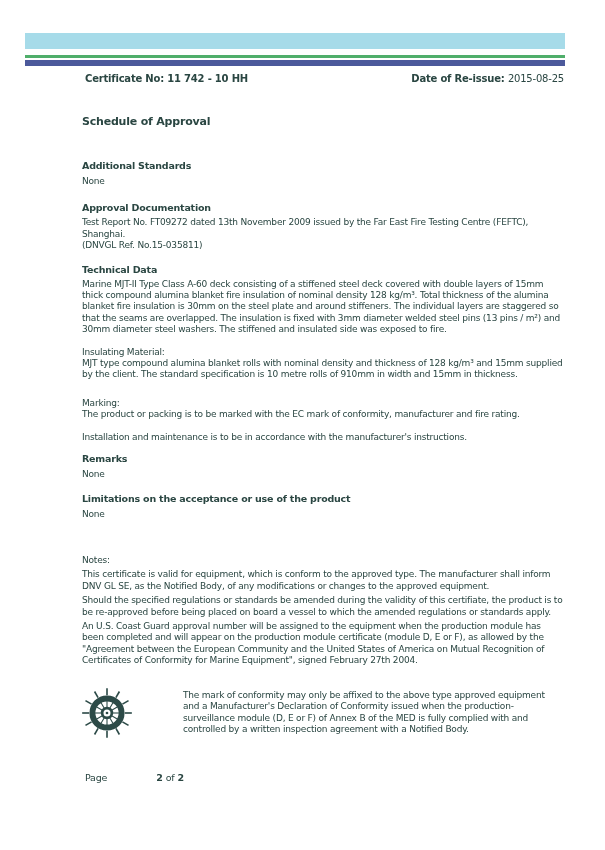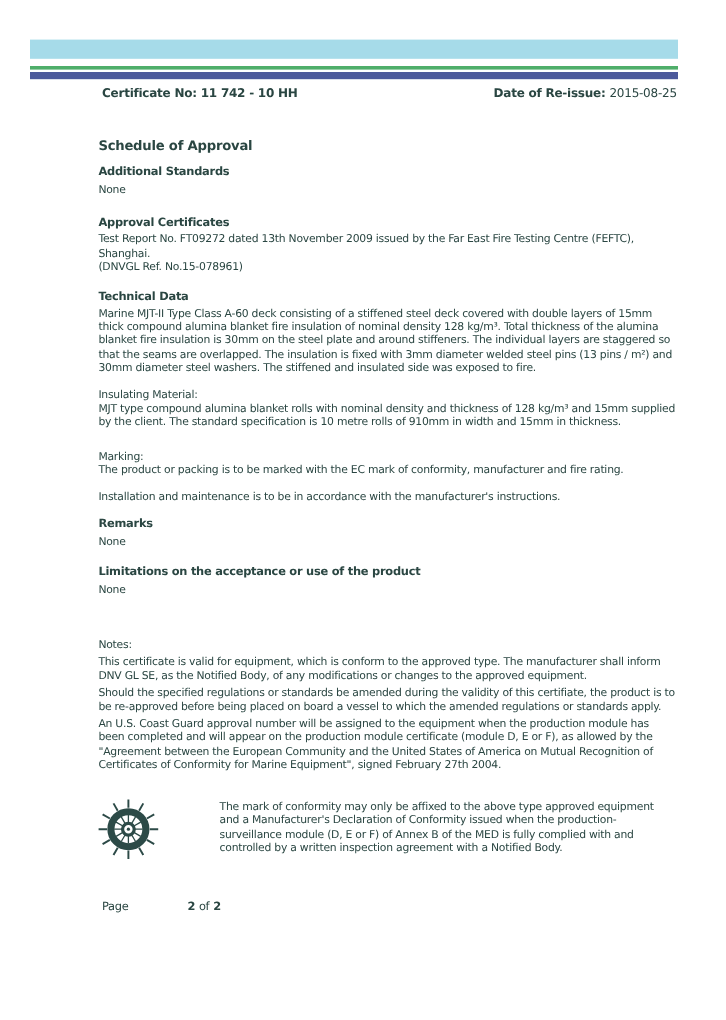--- a/index.html
+++ b/index.html
@@ -55,21 +55,21 @@
     font-size: 9px;
     line-height: 11.4px;
     letter-spacing: -0.2px;
   }
   .section-heading {
     font-size: 9.5px;
     font-weight: bold;
     letter-spacing: -0.2px;
   }
 
-  .mt-20 { margin-top: 10px; }
+  .mt-20 { margin-top: 32px; }
   .mt-15 { margin-top: 15px; }
   .mt-12 { margin-top: 12px; }
   .mt-11 { margin-top: 11px; }
   .mt-10 { margin-top: 10px; }
   .mt-5  { margin-top: 5px; }
   .mt-4  { margin-top: 4px; }
   .mt-3  { margin-top: 3px; }
   .mt-17 { margin-top: 17px; }
   .mt-35 { margin-top: 35px; }
   .mt-18 { margin-top: 18px; }
@@ -110,23 +110,23 @@
         <span>Date of Re-issue:</span>
         <span class="value-regular">2015-08-25</span>
       </span>
     </div>
 
     <div class="doc-title">Schedule of Approval</div>
 
     <div class="section-heading mt-20">Additional Standards</div>
     <div class="section-value mt-5">None</div>
 
-    <div class="section-heading mt-15">Approval Certificates</div>
+    <div class="section-heading mt-15">Approval Documentation</div>
     <div class="body-text mt-4">Test Report No. FT09272 dated 13th November 2009 issued by the Far East Fire Testing Centre (FEFTC), Shanghai.</div>
-    <div class="body-text">(DNVGL Ref. No.15-078961)</div>
+    <div class="body-text">(DNVGL Ref. No.15-035811)</div>
 
     <div class="section-heading mt-12">Technical Data</div>
     <div class="body-text mt-4">Marine MJT-II Type Class A-60 deck consisting of a stiffened steel deck covered with double layers of 15mm thick compound alumina blanket fire insulation of nominal density 128 kg/m³. Total thickness of the alumina blanket fire insulation is 30mm on the steel plate and around stiffeners. The individual layers are staggered so that the seams are overlapped. The insulation is fixed with 3mm diameter welded steel pins (13 pins / m²) and 30mm diameter steel washers.  The stiffened and insulated side was exposed to fire.</div>
 
     <div class="body-text mt-11">
       <div>Insulating Material:</div>
       <div>MJT type compound alumina blanket rolls with nominal density and thickness of 128 kg/m³ and 15mm supplied by the client. The standard specification is 10 metre rolls of 910mm in width and 15mm in thickness.</div>
     </div>
 
     <div class="body-text mt-17">

